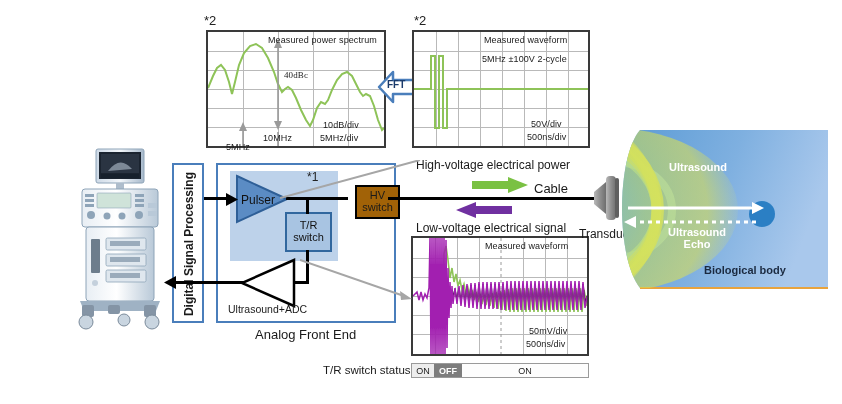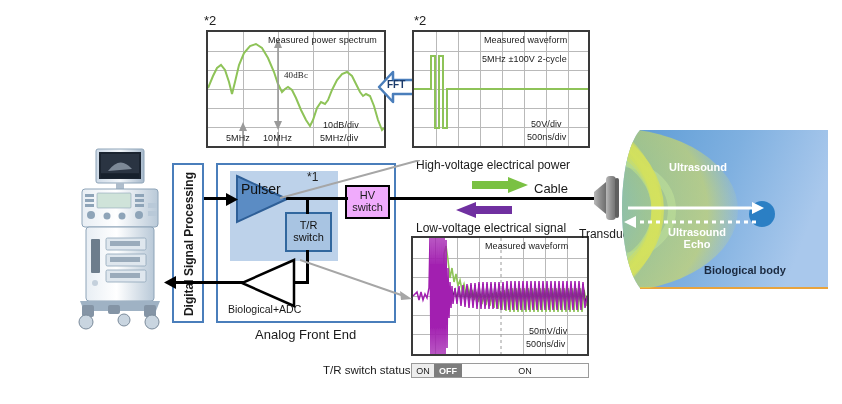--- a/index.html
+++ b/index.html
@@ -18,23 +18,23 @@
   .lbl{position:absolute;font-size:9px;color:#1a1a1a;white-space:nowrap;letter-spacing:.1px;}
 
   
   .star{position:absolute;font-size:13px;color:#222;}
 
   
   .fft-text{position:absolute;font-size:10px;color:#1a3a6b;font-weight:600;}
 
   
   .bluebox{position:absolute;border:2px solid #4a7ebb;background:#fff;box-sizing:border-box;}
-  .blkbox{position:absolute;border:2.5px solid #000;background:#f0abfc;box-sizing:border-box;
+  .blkbox{position:absolute;border:2.5px solid #000;background:#a16207;box-sizing:border-box;
           display:flex;align-items:center;justify-content:center;text-align:center;
-          font-size:11px;line-height:1.05;}
+          font-size:11px;line-height:1.05;margin-left:10px;}
   .trbox{position:absolute;border:2px solid #31679e;background:#a8c4e2;box-sizing:border-box;
          display:flex;align-items:center;justify-content:center;text-align:center;
          font-size:11px;line-height:1.05;color:#111;}
   .shade{position:absolute;background:#bdd2ea;}
   .wire{position:absolute;background:#000;}
   .wh{height:3px;}
   .wv{width:3px;}
   .vlabel{position:absolute;font-size:12px;font-weight:bold;writing-mode:vertical-rl;
           transform:rotate(180deg);white-space:nowrap;}
 
@@ -148,21 +148,21 @@
     <polygon points="70,98 66,89 74,89" fill="#9a9a9a"></polygon>
   </svg>
 
   <svg viewBox="0 0 176 114" preserveAspectRatio="none">
     <line x1="35" y1="114" x2="35" y2="94" stroke="#9a9a9a" stroke-width="1.6"></line>
     <polygon points="35,90 31,99 39,99" fill="#9a9a9a"></polygon>
     <line x1="70" y1="114" x2="70" y2="100" stroke="#9a9a9a" stroke-width="1.6"></line>
   </svg>
   <div class="lbl" style="left:44px;top:3px;padding-left:16px;">Measured power spectrum</div>
   <div class="lbl" style="left:76px;top:38px;font-family:Liberation Serif, serif;">40dBc</div>
-  <div class="lbl" style="left:18px;top:101px;">5MHz</div>
+  <div class="lbl" style="left:18px;top:110px;">5MHz</div>
   <div class="lbl" style="left:55px;top:101px;">10MHz</div>
   <div class="lbl" style="left:115px;top:88px;">10dB/div</div>
   <div class="lbl" style="left:112px;top:101px;">5MHz/div</div>
 </div>
 
 <div class="abs" style="left:377px;top:63px;width:42px;height:48px;">
   <svg width="42" height="48" viewBox="0 0 42 48">
     <polygon points="2,24 16,9 16,17 40,17 40,31 16,31 16,39" fill="#ffffff" stroke="#4a7ebb" stroke-width="2.5" stroke-linejoin="round"></polygon>
   </svg>
 </div>
@@ -255,42 +255,42 @@
 
 <div class="shade" style="left:230px;top:171px;width:108px;height:90px;"></div>
 
 <div class="star nosel" style="left:307px;top:170px;font-size:12px;">*1</div>
 
 <div class="abs" style="left:235px;top:174px;width:54px;height:50px;">
   <svg width="54" height="50" viewBox="0 0 54 50">
     <polygon points="2,2 52,25 2,48" fill="#5b8cc4" stroke="#2e5f97" stroke-width="2"></polygon>
   </svg>
 </div>
-<div class="abs nosel" style="left:241px;top:181px;font-size:14px;color:#111;">Pulser</div>
+<div class="abs nosel" style="left:241px;top:193px;font-size:12px;color:#111;">Pulser</div>
 
 <div class="trbox" style="left:285px;top:212px;width:47px;height:40px;">
   <span style="display:block;">
     <span style="display:block;">T/R</span>
     <span style="display:block;">switch</span>
   </span>
 </div>
 
 <div class="blkbox" style="left:345px;top:185px;width:45px;height:34px;">
   <span style="display:block;">
     <span style="display:block;">HV</span>
     <span style="display:block;">switch</span>
   </span>
 </div>
 
 <div class="abs" style="left:238px;top:258px;width:58px;height:50px;">
   <svg width="58" height="50" viewBox="0 0 58 50">
     <polygon points="56,2 56,48 4,25" fill="#ffffff" stroke="#000" stroke-width="2.5"></polygon>
   </svg>
 </div>
-<div class="ttl-sm nosel" style="left:228px;top:303px;">Biological+ADC</div>
+<div class="ttl-sm nosel" style="left:228px;top:303px;">Ultrasound+ADC</div>
 
 <div class="ttl nosel" style="left:255px;top:327px;font-size:13px;">Analog Front End</div>
 
 <div class="wire wh" style="left:204px;top:197px;width:28px;"></div>
 <div class="abs" style="left:226px;top:192px;width:12px;height:13px;">
   <svg width="12" height="13" viewBox="0 0 12 13">
       <polygon points="0,0 12,6.5 0,13" fill="#000"></polygon>
     </svg>
 </div>
 

